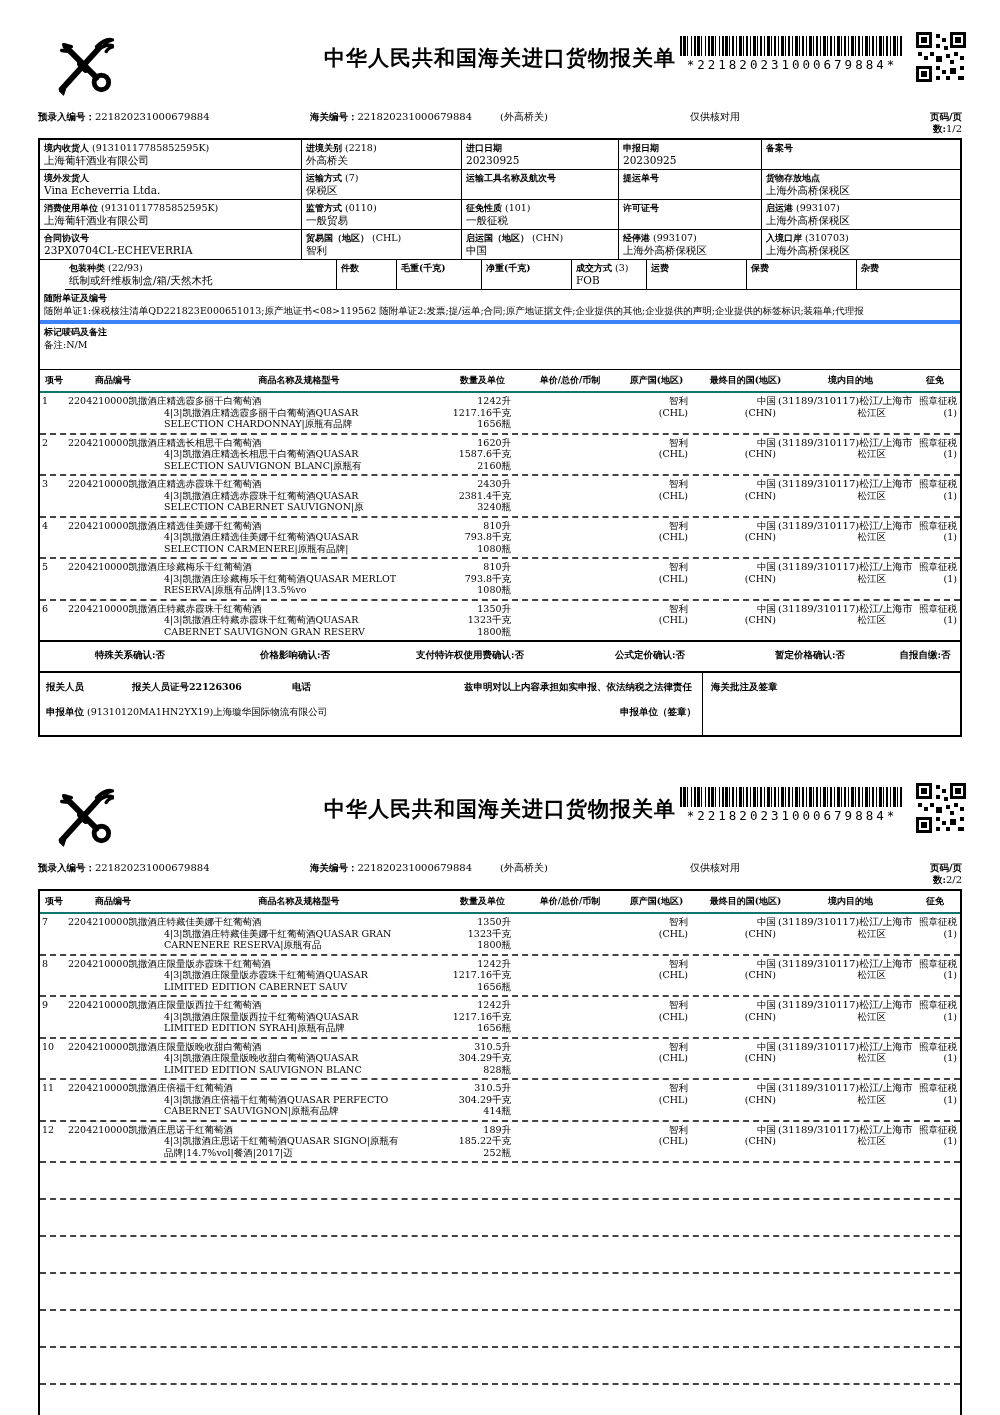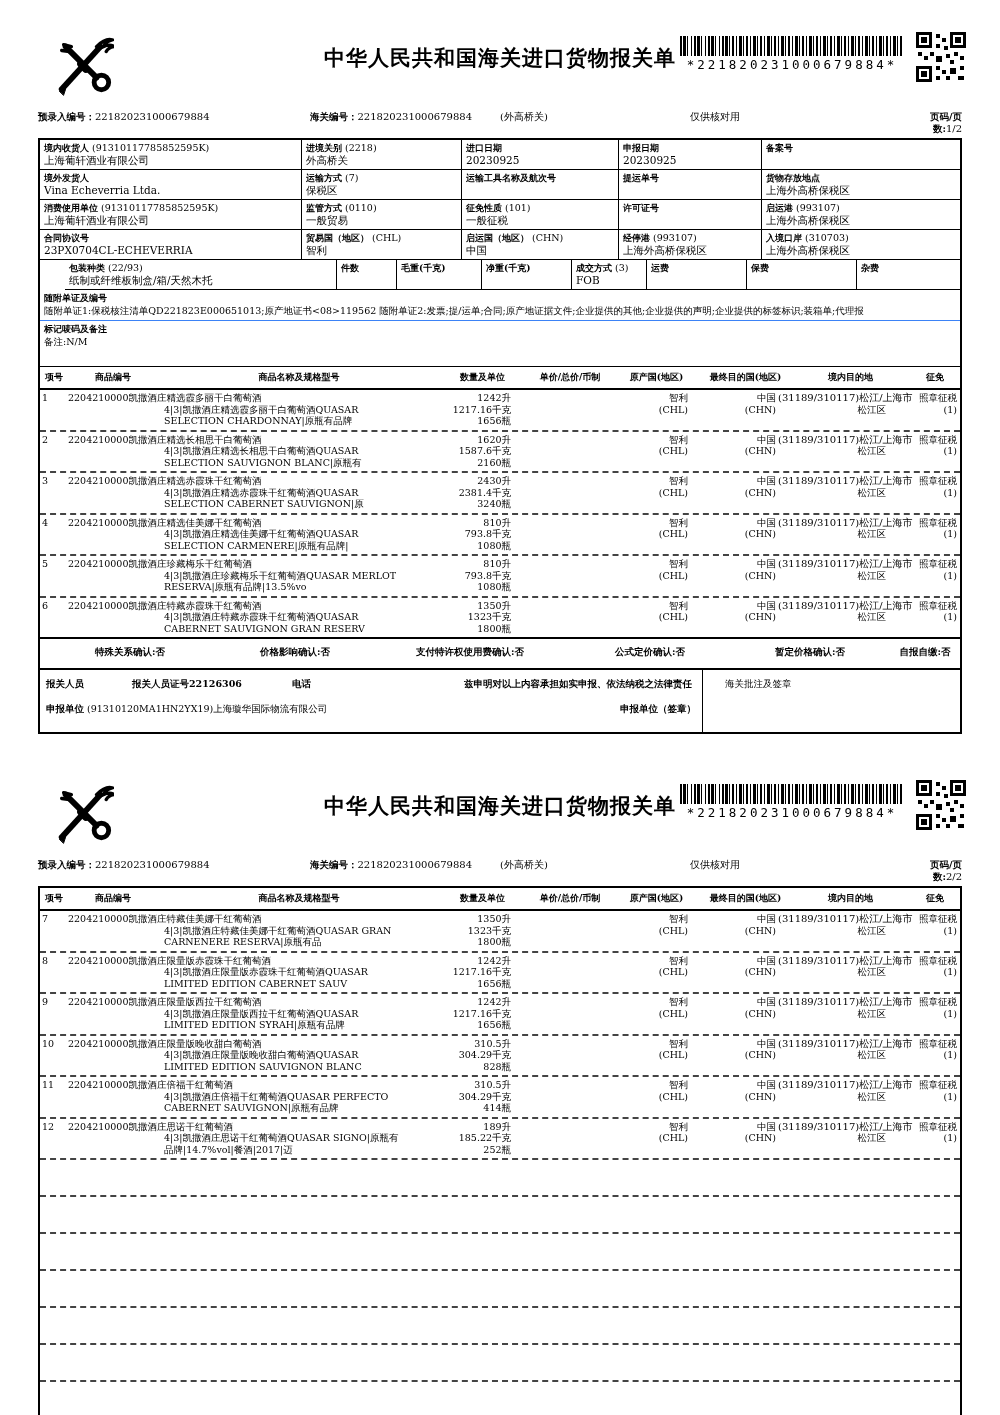--- a/index.html
+++ b/index.html
@@ -30,27 +30,27 @@
 
   
   .formbox{border:2px solid #000;margin-top:3px;}
   .g5{display:grid;grid-template-columns:262px 160px 157px 143px 1fr;}
   .g8{display:grid;grid-template-columns:272px 60px 85px 90px 75px 100px 110px 1fr;margin-left:25px;}
   .cell{border-right:1px solid #000;border-bottom:1px solid #000;padding:2px 4px 2px;min-height:24px;}
   .g5 .cell:last-child,.g8 .cell:last-child{border-right:none;}
   .lab{font-size:9px;font-weight:bold;line-height:12px;}
   .lab .code{font-weight:normal;margin-left:3px;font-size:9.5px;}
   .val{font-size:10.5px;line-height:13px;}
-  .rowf{border-bottom:1px solid #3b82f6;padding:2px 4px 3px;}
+  .rowf{border-bottom:4px solid #3b82f6;padding:2px 4px 3px;}
   .rowf .val{white-space:nowrap;overflow:hidden;font-size:9.5px;}
   .marks{min-height:40px;}
 
   
   .ih{display:grid;grid-template-columns:28px 90px 282px 85px 90px 83px 95px 115px 1fr;
-      font-weight:bold;font-size:9px;border-bottom:2px solid #000000;padding:4px 0;}
+      font-weight:bold;font-size:9px;border-bottom:2px solid #0f766e;padding:4px 0;}
   .ih span{text-align:center;}
   .ih span:last-child{text-align:right;padding-right:16px;}
   .ir{display:grid;grid-template-columns:28px 372px 85px 90px 83px 80px 130px 1fr;
       font-size:9.5px;line-height:11.5px;padding:2px 0 3px;}
   .itable .ir:not(:first-child){border-top:2px dashed #444;}
   .ir .seq{padding-left:2px;}
   .ir .name .ind{padding-left:96px;}
   .ir .qty{text-align:right;padding-right:14px;}
   .ir .origin{text-align:right;padding-right:10px;}
   .ir .dest{text-align:right;padding-right:2px;}
@@ -61,21 +61,21 @@
 
   
   .summary{display:grid;grid-template-columns:180px 150px 200px 160px 160px 1fr;
       border-top:2px solid #000;font-weight:bold;font-size:9.5px;padding:7px 0 9px;}
   .summary div{text-align:center;}
   .decl{display:grid;grid-template-columns:662px 1fr;border-top:2px solid #000;min-height:62px;font-size:9.5px;}
   .decl-left{padding:8px 6px 6px;}
   .decl-l1{display:grid;grid-template-columns:86px 160px 60px 1fr;align-items:baseline;}
   .decl-l2{display:grid;grid-template-columns:1fr auto;margin-top:12px;}
   .b{font-weight:bold;}
-  .decl-right{border-left:1.5px solid #000;padding:8px 22px;font-weight:normal;font-size:9.5px;}
+  .decl-right{border-left:1.5px solid #000;padding:8px 8px;font-weight:bold;font-size:9.5px;}
   .stmt{text-align:right;font-weight:bold;padding-right:4px;}
 </style>
 </head>
 <body>
 
 <div class="sheet page1">
 
   <div class="doc-header">
     <svg class="logo" viewBox="0 0 64 64">
       <g stroke="#000" fill="none" stroke-linecap="round">

